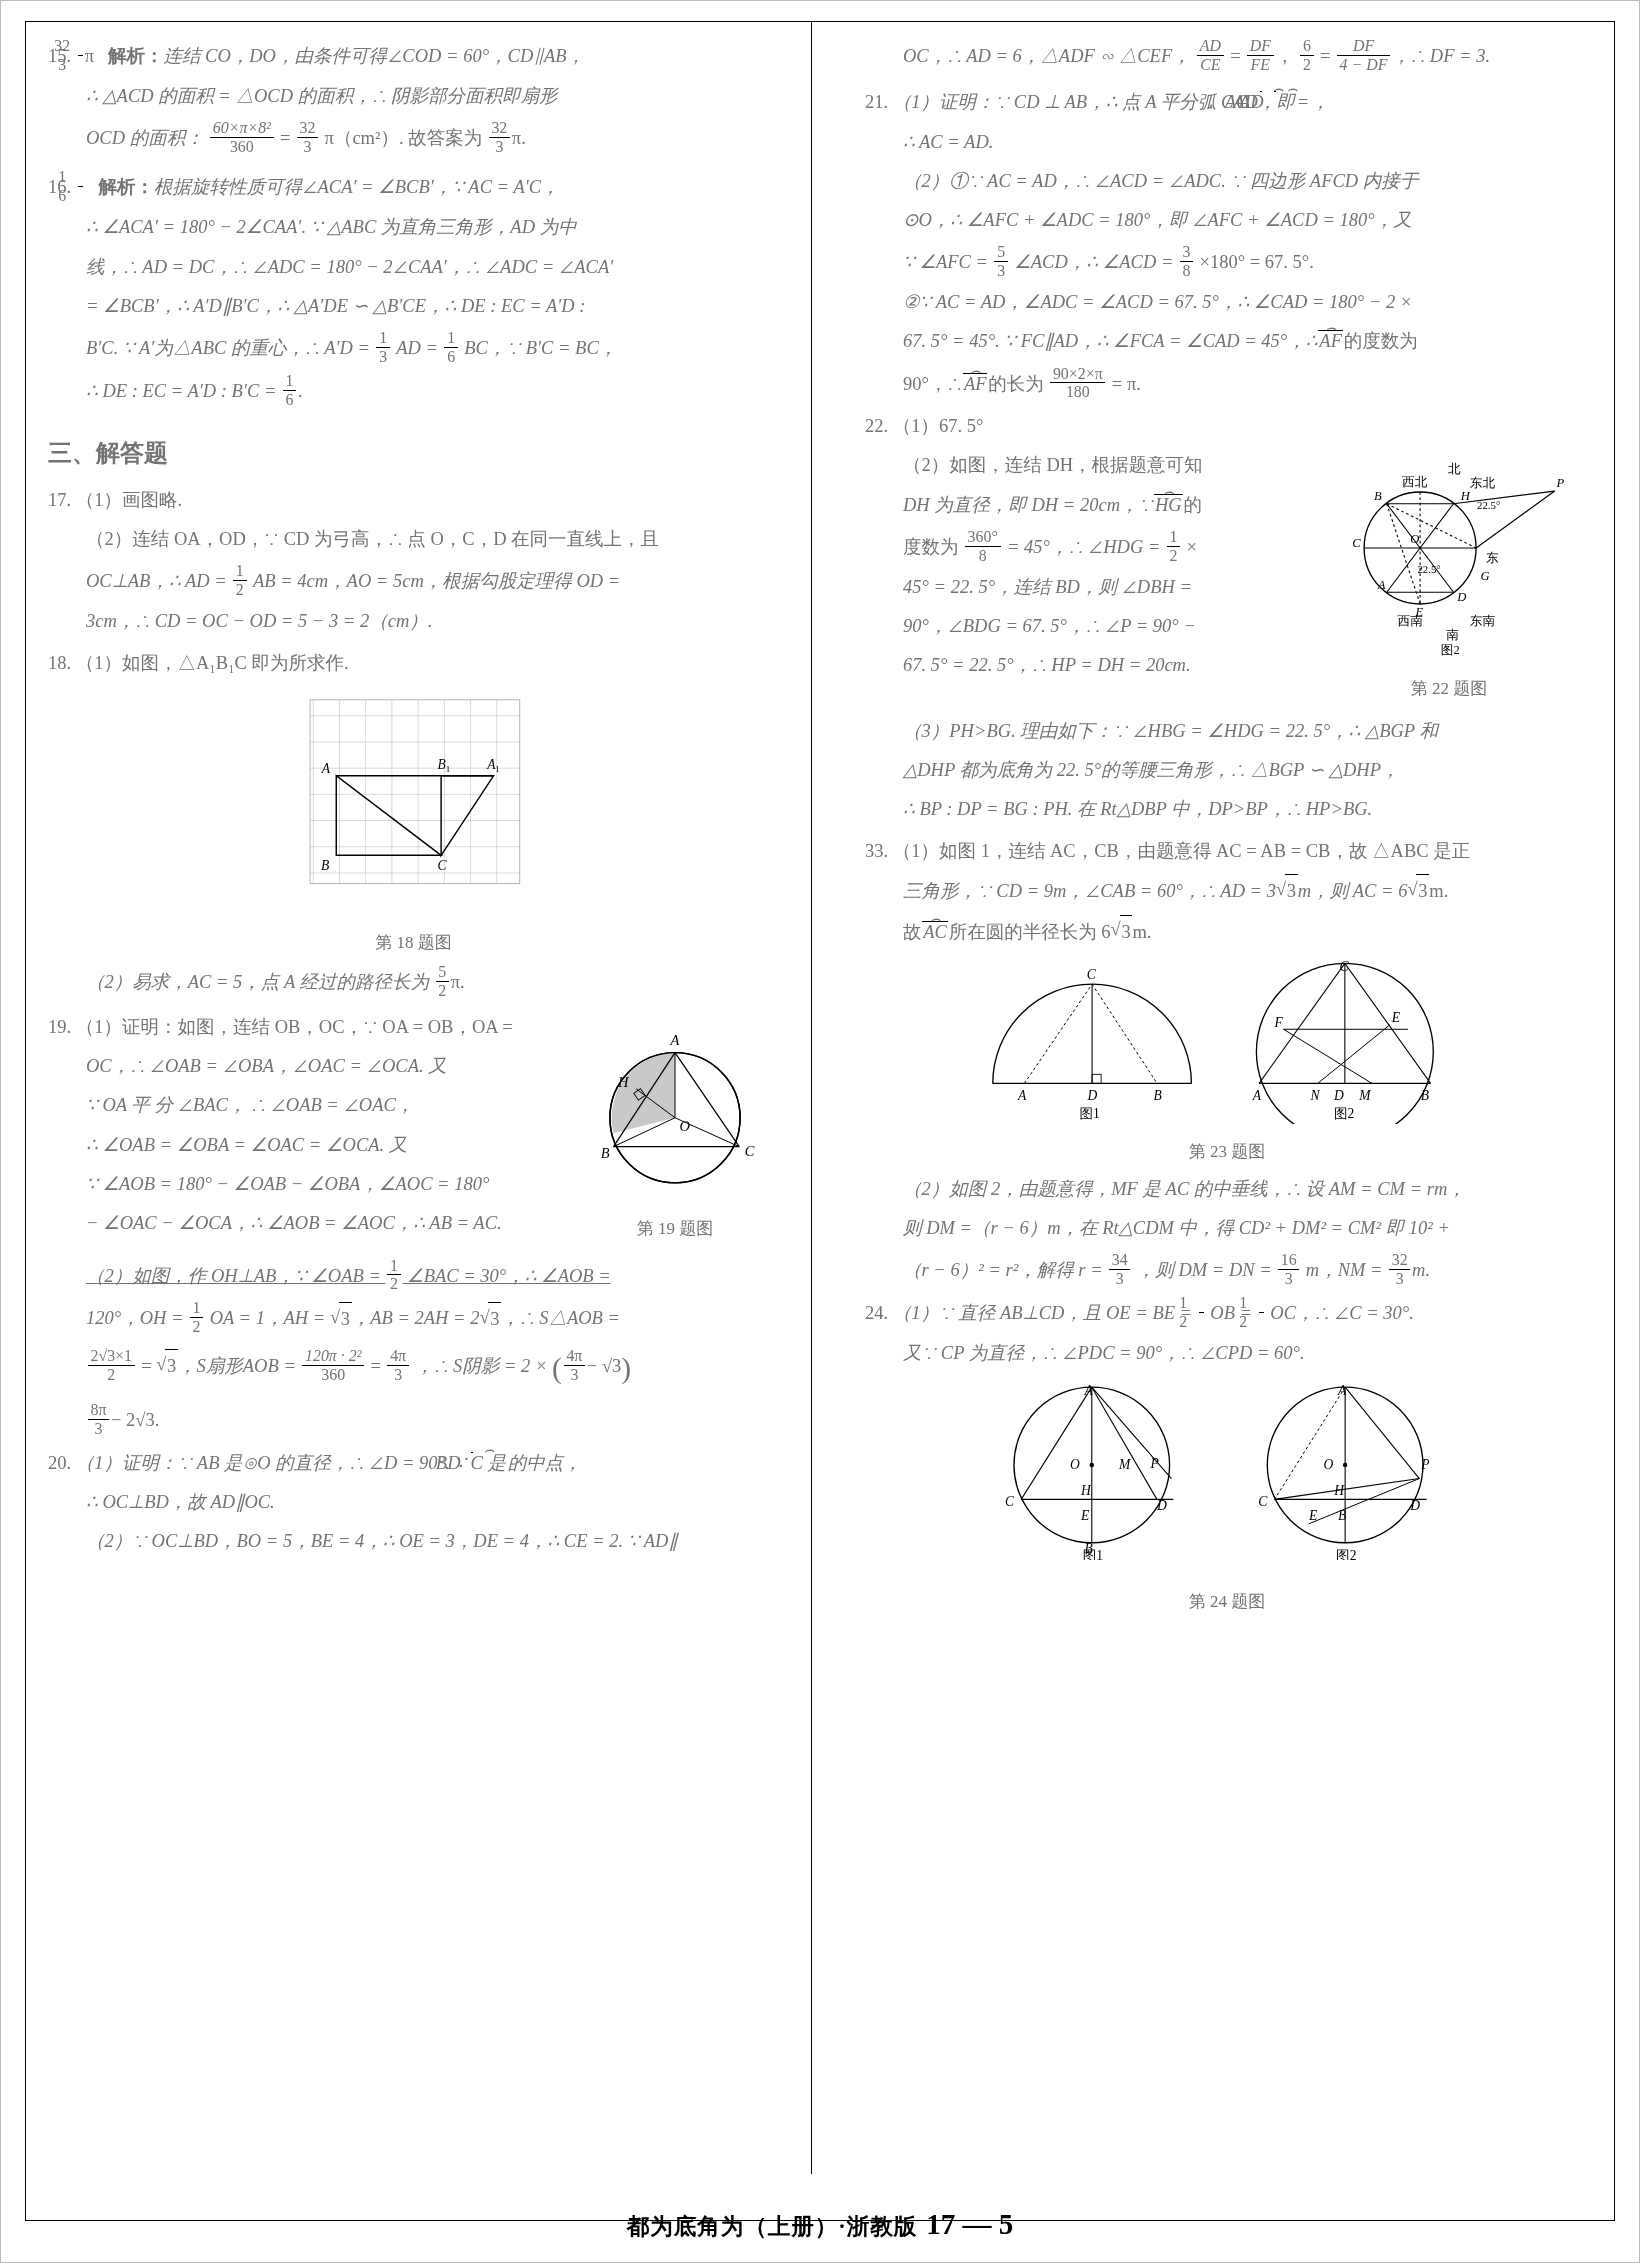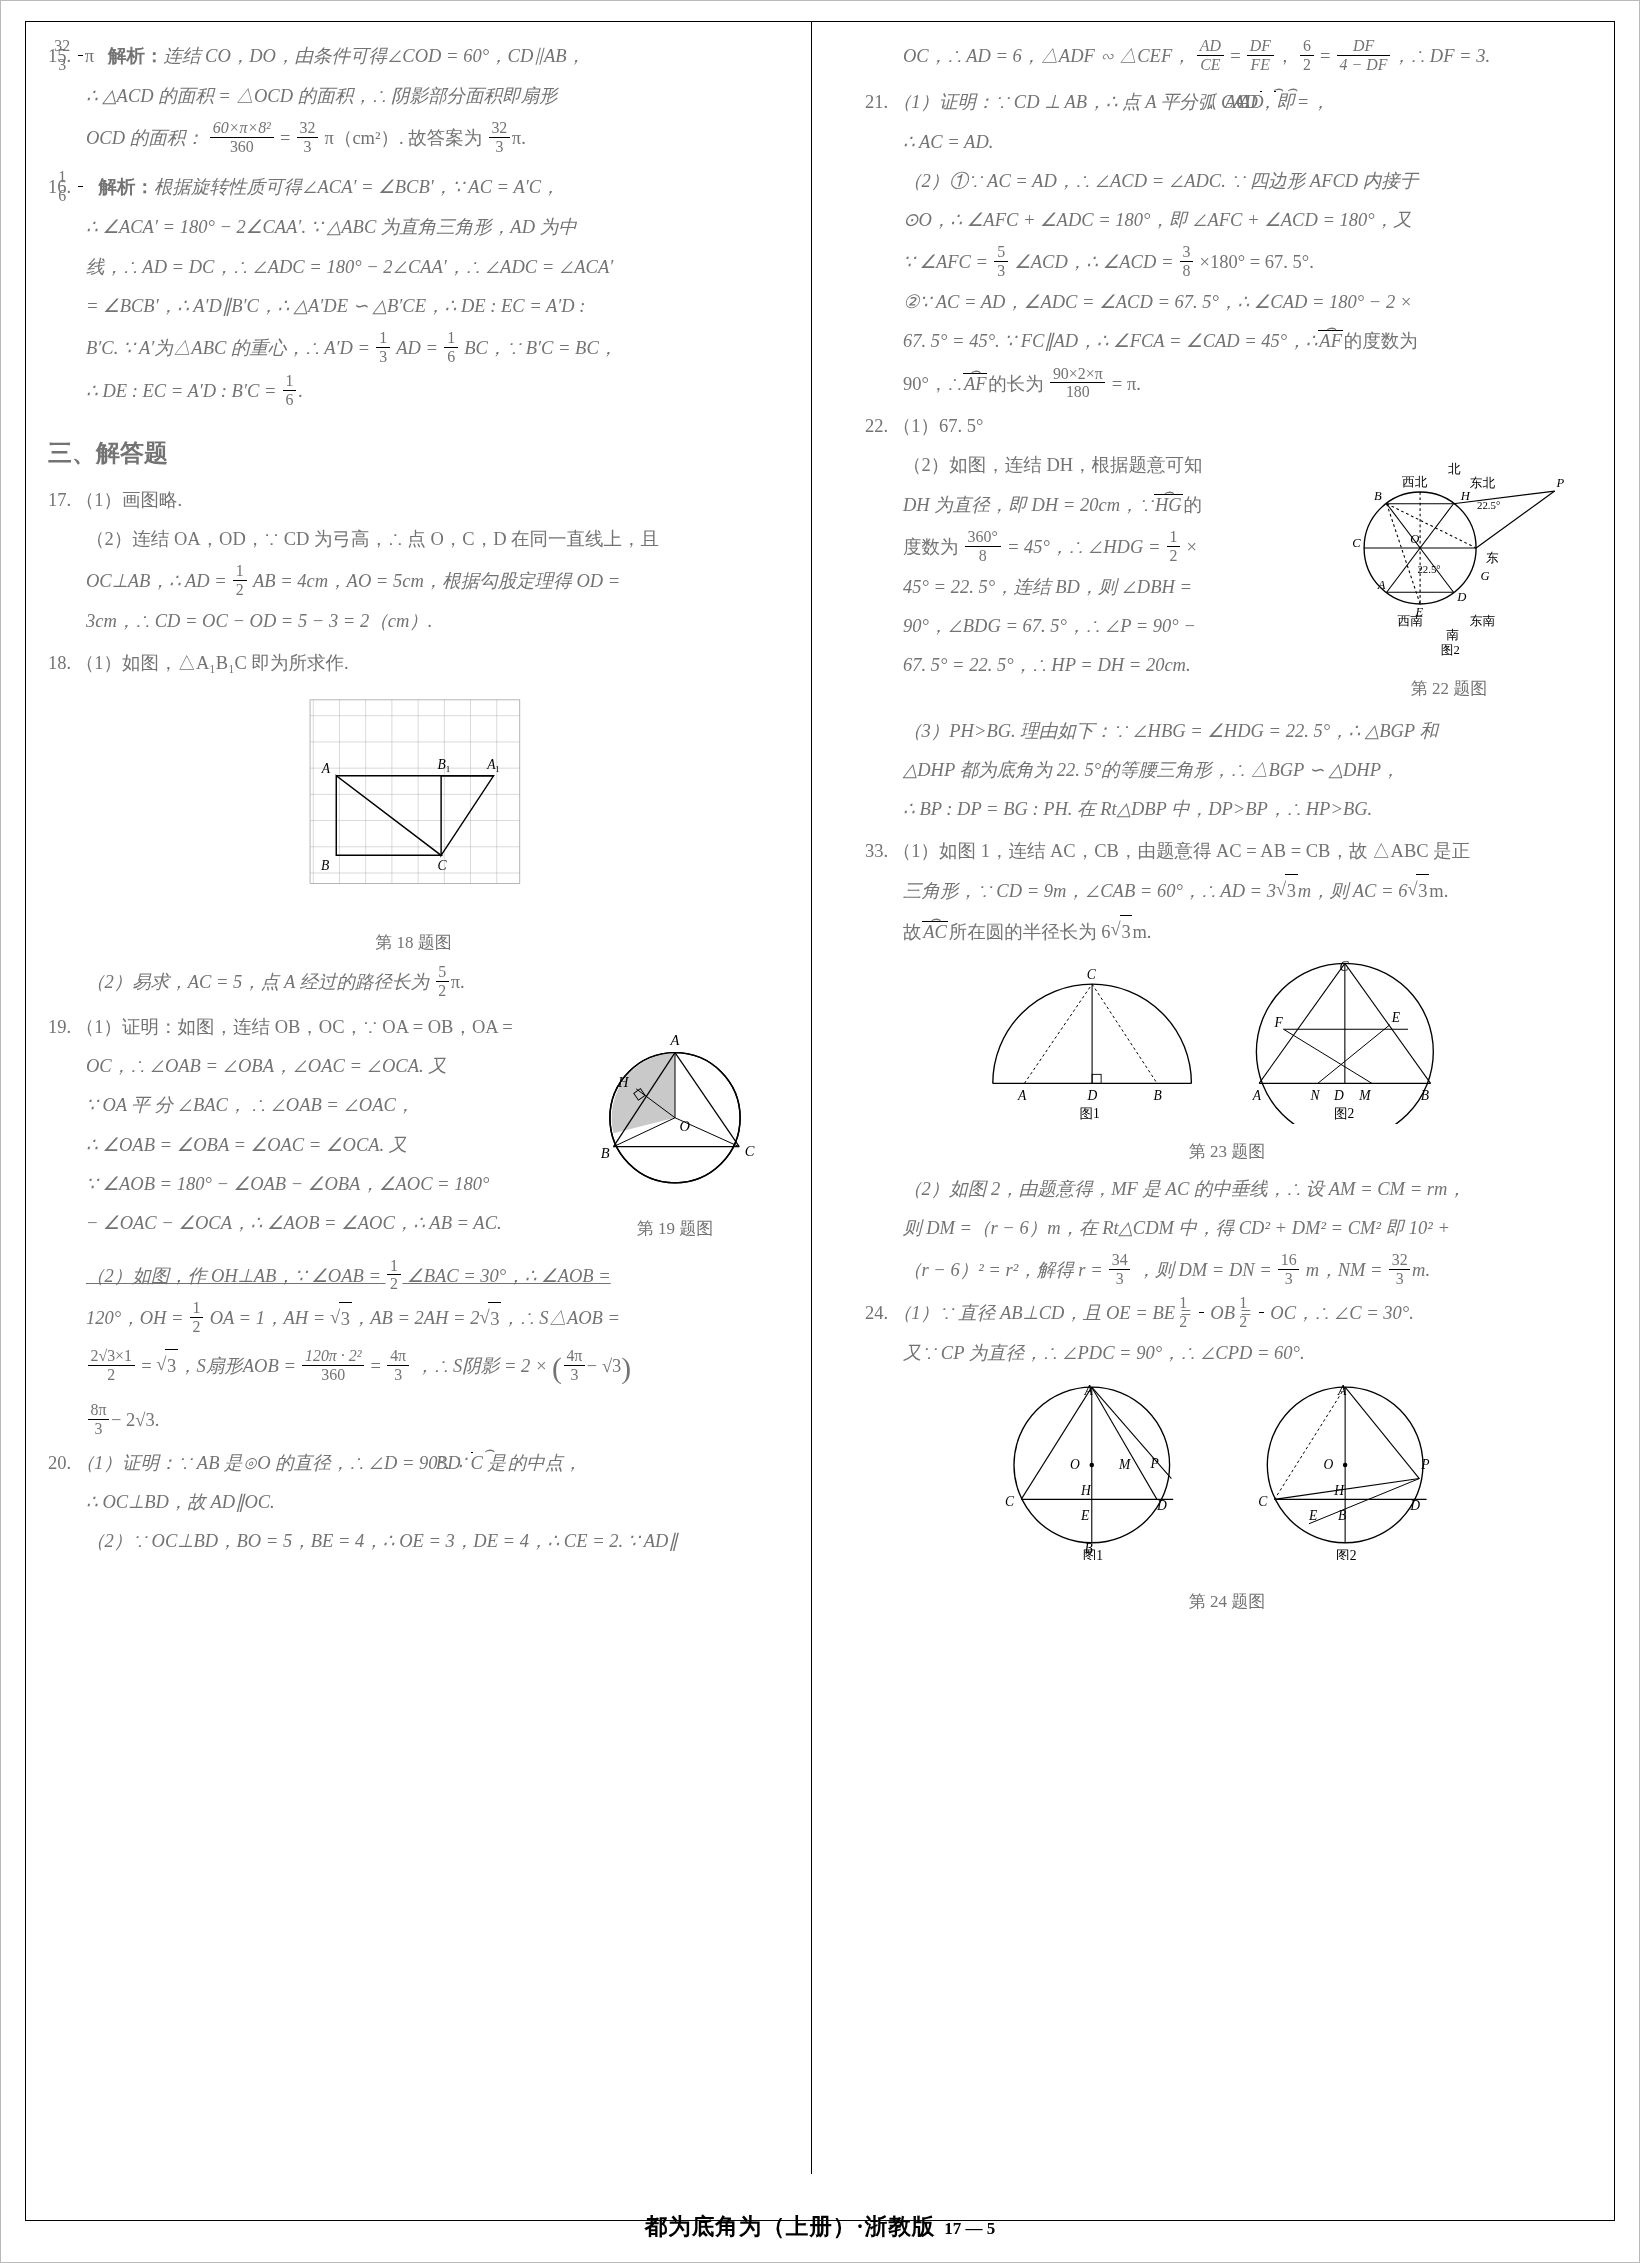--- a/index.html
+++ b/index.html
@@ -36,21 +36,21 @@
   .ovl{border-top:0.9px solid #000;display:inline-block;padding:0 0.9px;line-height:1.1;}
   .arc{position:relative;display:inline-block;padding:0 0.9px;}
   .arc:before{content:"⌢";position:absolute;left:0;right:0;top:-0.72em;text-align:center;font-size:0.9em;}
   .fig{margin:9px 0 5.4px 0;text-align:center;}
   .figcap{text-align:center;font-size:17px;margin-top:1.8px;}
   .footer{
     position:absolute;left:0;right:0;bottom:20px;text-align:center;
     font-size:0;
   }
   .fbook{font-family:"Liberation Serif",serif;font-weight:bold;font-size:22.6px;letter-spacing:0.9px;}
-  .fnum{font-size:17px;font-weight:bold;margin-left:9px;}
+  .fnum{font-size:29px;font-weight:bold;margin-left:9px;}
   .float-r{float:right;margin:0 0 3.6px 12.7px;}
   .float-r2{float:right;margin:3.6px 0 3.6px 9px;}
   .clr{clear:both;}
 </style>
 </head>
 <body>
 
 <div class="page">
   <div class="frame"></div>
   <div class="col-sep"></div>

